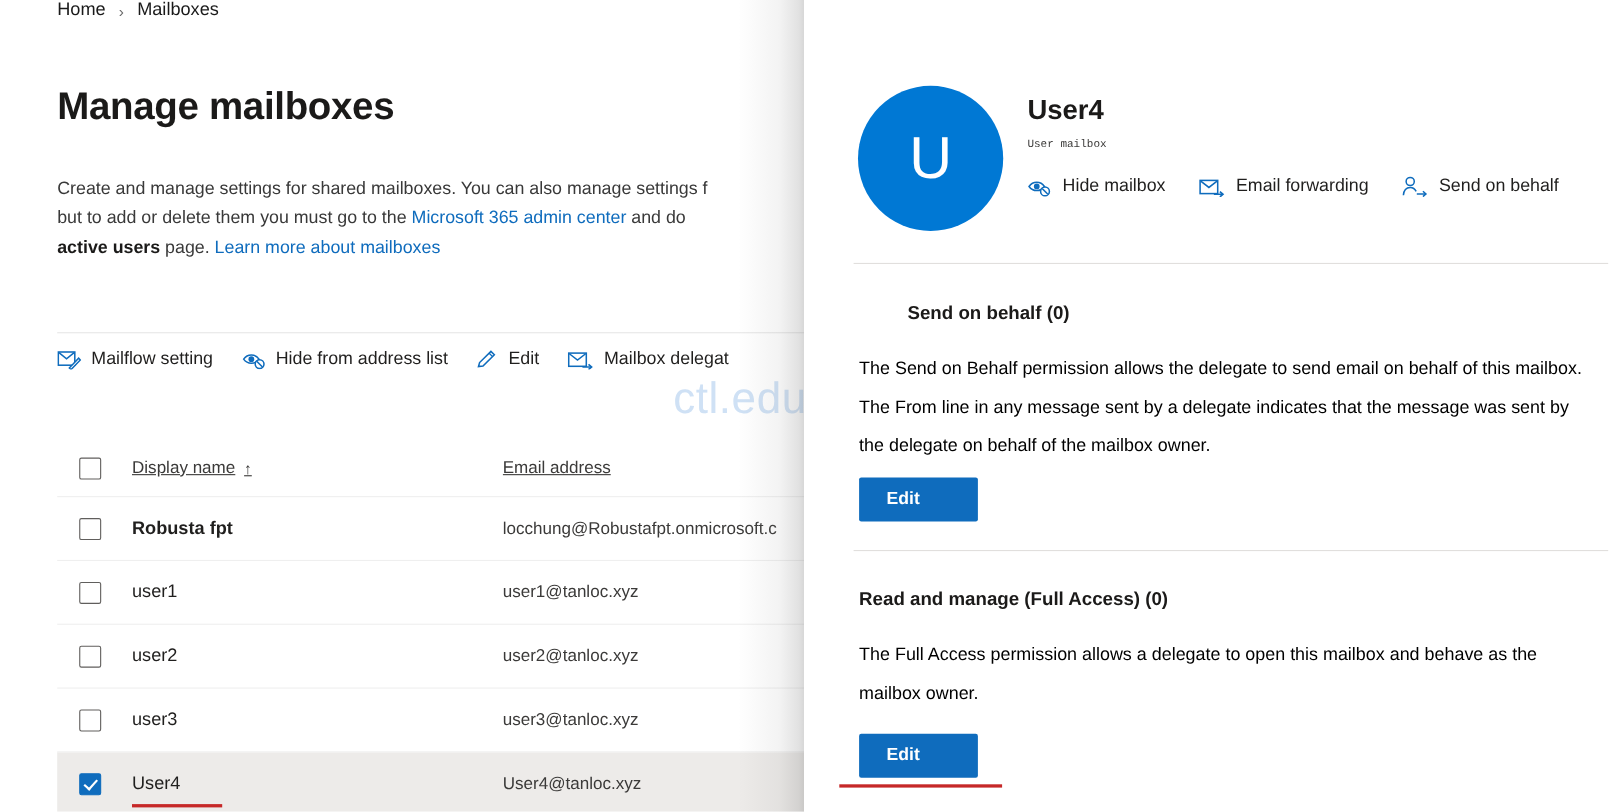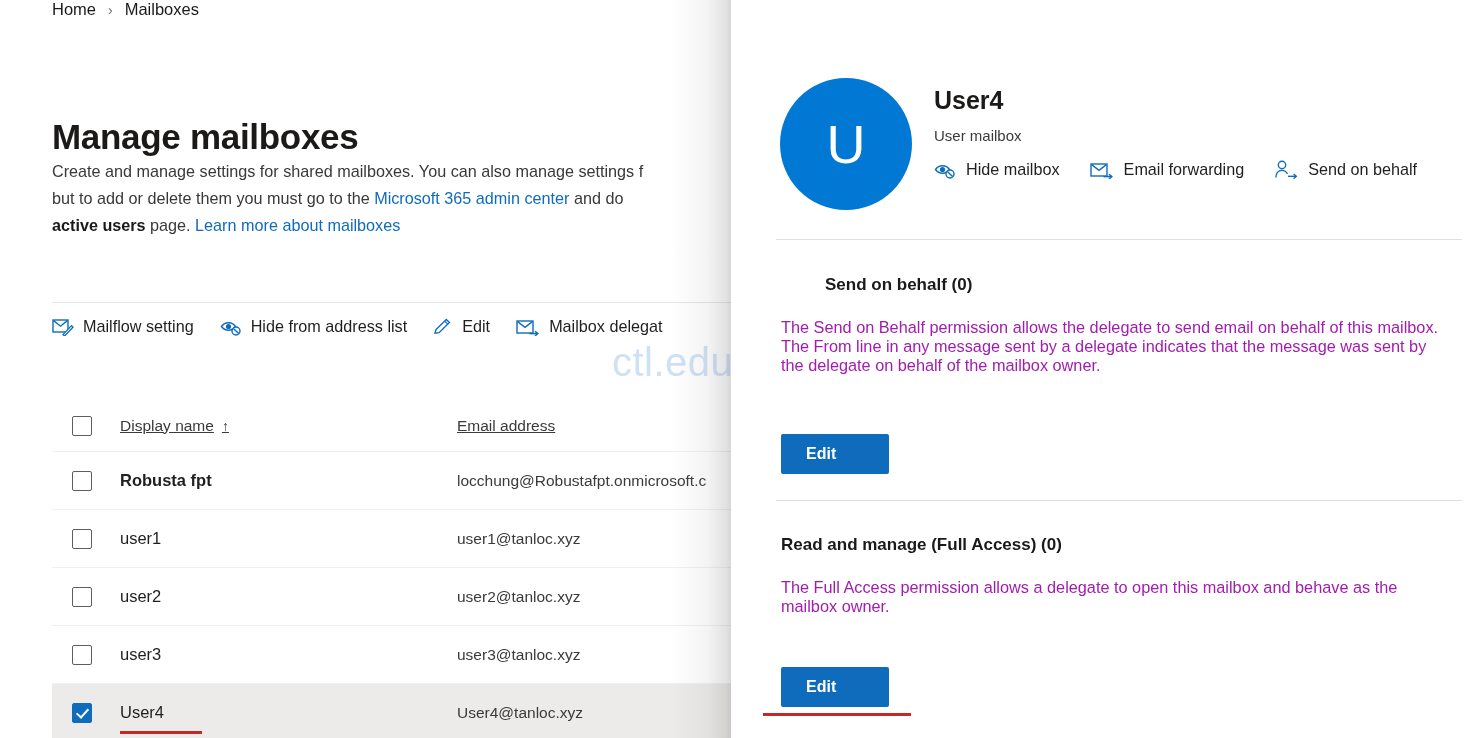--- a/index.html
+++ b/index.html
@@ -44,21 +44,20 @@
 
   .page-title {
     position: absolute;
     left: 52px;
     top: 78px;
     font-size: 35px;
     font-weight: 700;
     color: #1b1a19;
     letter-spacing: -0.3px;
     line-height: 1.1;
-    margin-top: 40px;
   }
 
   .page-desc {
     position: absolute;
     left: 52px;
     top: 158px;
     width: 720px;
     font-size: 16.2px;
     line-height: 27px;
     color: #393939;
@@ -232,22 +231,23 @@
   .panel-title {
     position: absolute;
     left: 203px; top: 86px;
     font-size: 25px;
     font-weight: 700;
     color: #1b1a19;
   }
   .panel-sub {
     position: absolute;
     left: 203px; top: 127px;
-    font-size: 15px;
+    font-size: 10px;
     color: #3b3a39;
+    font-family: Liberation Mono, monospace;
   }
   .panel-actions {
     position: absolute;
     left: 203px; top: 160px;
     display: flex;
     align-items: center;
     gap: 30px;
     white-space: nowrap;
   }
   .pa-item {
@@ -275,22 +275,22 @@
     left: 781px;
     font-size: 17px;
     font-weight: 700;
     color: #1b1a19;
   }
   .sec-body {
     position: absolute;
     left: 781px;
     width: 672px;
     font-size: 16.3px;
-    line-height: 19px;
-    color: #a21caf;
+    line-height: 35px;
+    color: #000000;
   }
   .btn-edit {
     position: absolute;
     left: 781px;
     width: 108px;
     height: 40px;
     background: #0f6cbd;
     color: #ffffff;
     font-size: 16px;
     font-weight: 700;

